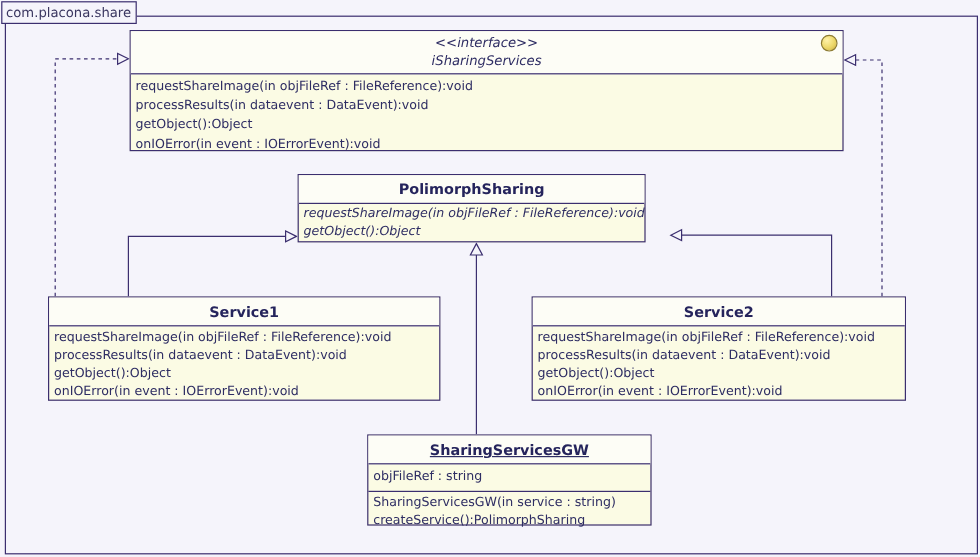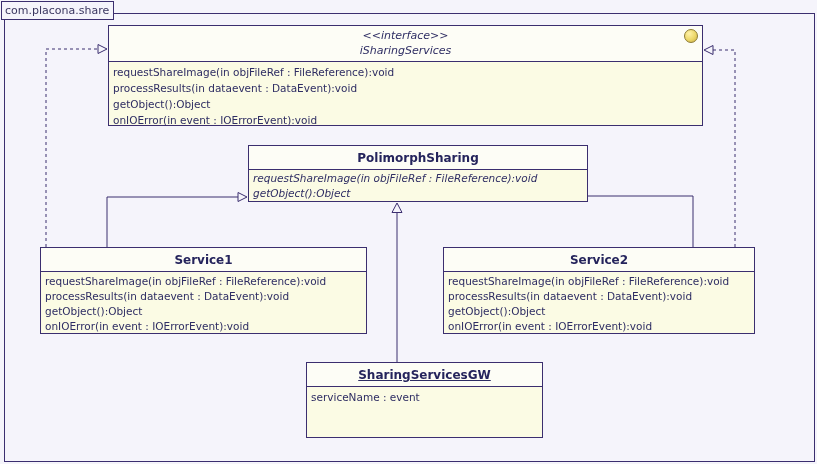--- a/index.html
+++ b/index.html
@@ -104,21 +104,21 @@
       <span class="ball"></span>
     </div>
     <div class="uml-body">
       <div class="uml-row tall">requestShareImage(in objFileRef : FileReference):void</div>
       <div class="uml-row tall">processResults(in dataevent : DataEvent):void</div>
       <div class="uml-row tall">getObject():Object</div>
       <div class="uml-row tall">onIOError(in event : IOErrorEvent):void</div>
     </div>
   </div>
 
-  <div class="uml-box" style="left:248px;top:145px;width:340px;height:57px;">
+  <div class="uml-box" style="left:248px;top:145px;width:290px;height:57px;">
     <div class="uml-hdr" style="height:24px;">
       <div class="uml-title" style="line-height:24px;">PolimorphSharing</div>
     </div>
     <div class="uml-body italic-rows" style="padding-top:1px;">
       <div class="uml-row">requestShareImage(in objFileRef : FileReference):void</div>
       <div class="uml-row">getObject():Object</div>
     </div>
   </div>
 
   <div class="uml-box" style="left:40px;top:247px;width:327px;height:87px;">
@@ -143,17 +143,21 @@
       <div class="uml-row">getObject():Object</div>
       <div class="uml-row">onIOError(in event : IOErrorEvent):void</div>
     </div>
   </div>
 
   <div class="uml-box" style="left:306px;top:362px;width:237px;height:76px;">
     <div class="uml-hdr" style="height:24px;text-decoration:underline;">
       <div class="uml-title" style="line-height:24px;">SharingServicesGW</div>
     </div>
     <div style="height:22px;padding:3px 4px 0 4px;box-sizing:border-box;">
-      <div class="uml-row">serviceName : event</div>
+      <div class="uml-row">objFileRef : string</div>
+    </div>
+    <div class="compartment">
+      <div class="uml-row">SharingServicesGW(in service : string)</div>
+      <div class="uml-row">createService():PolimorphSharing</div>
     </div>
   </div>
 
 </div>
 
 </body></html>

